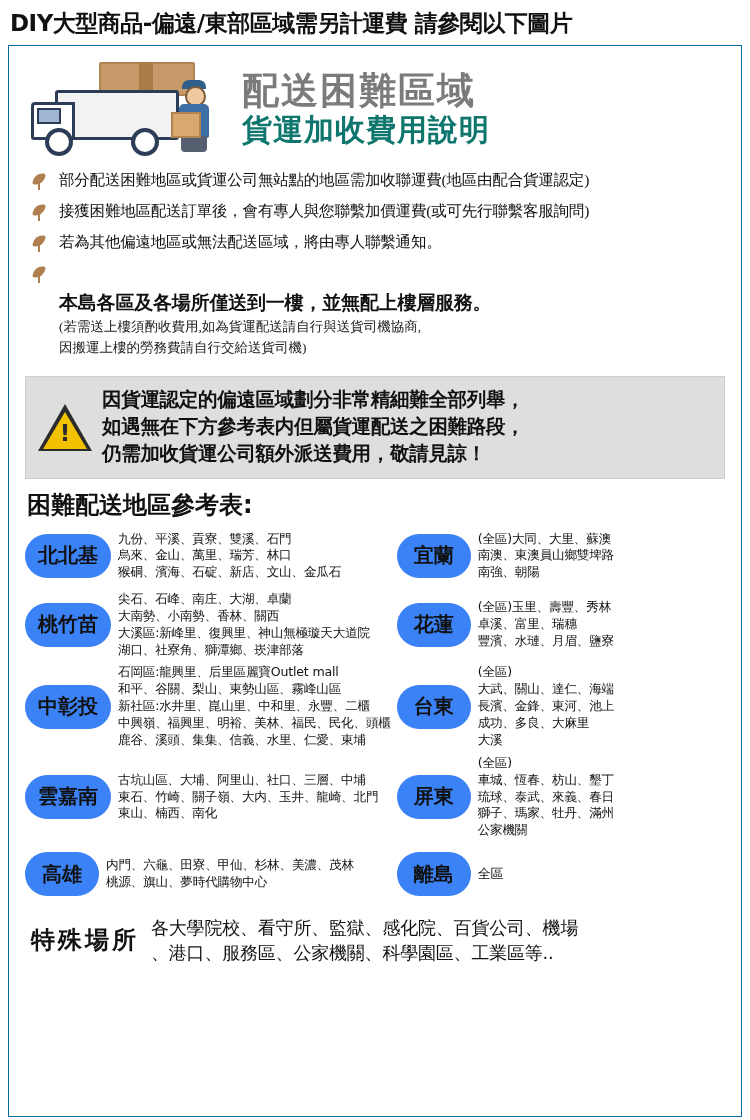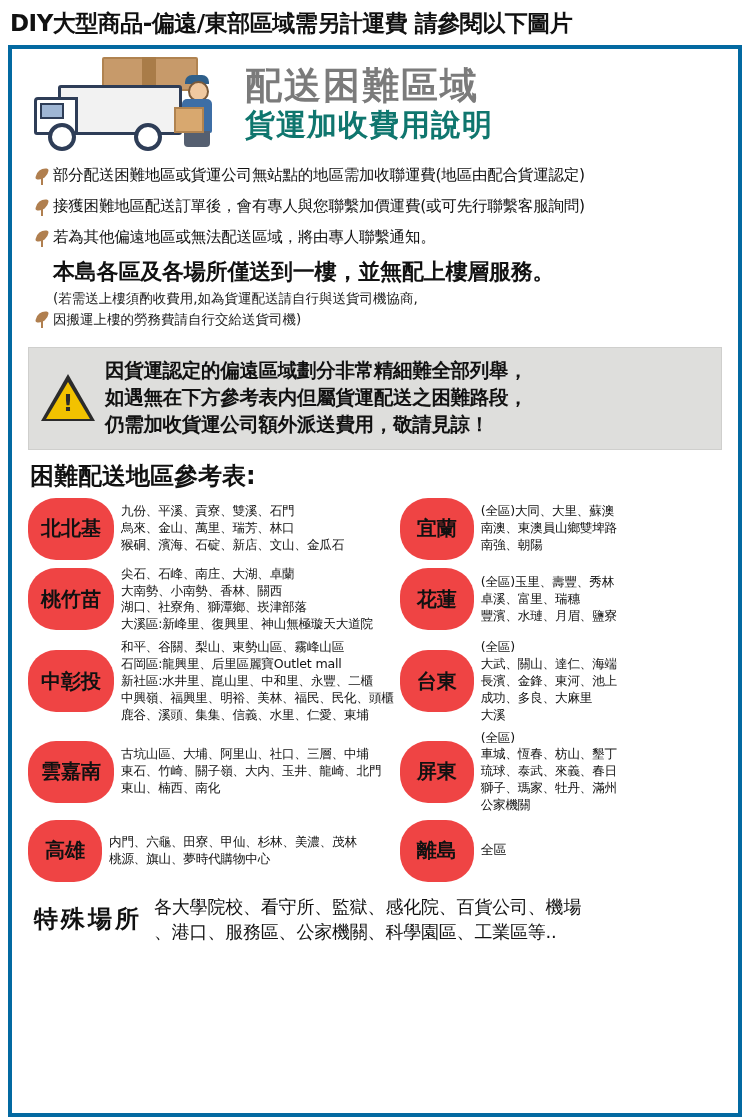--- a/index.html
+++ b/index.html
@@ -23,25 +23,25 @@
   }
   .top-title {
     font-size: 23px;
     font-weight: bold;
     letter-spacing: -0.5px;
     color: #111;
     white-space: nowrap;
     padding: 2px 0 6px 2px;
   }
   .frame {
-    border: 4px solid #0369a1;
+    border: 1px solid #0369a1;
     box-sizing: border-box;
     width: 734px;
     height: 1072px;
-    padding: 4px 14px;
+    padding: 12px 14px;
     position: relative;
   }
   
   .header-band {
     display: flex;
     align-items: center;
     gap: 10px;
     padding: 6px 0 6px 4px;
     height: 104px;
     box-sizing: border-box;
@@ -151,23 +151,24 @@
     letter-spacing: 1px;
     line-height: 1.15;
     margin-top: 2px;
   }
   
   .bullets {
     padding: 8px 4px 2px 8px;
   }
   .bullet-row {
     display: flex;
-    align-items: flex-end;
-    gap: 3px;
+    align-items: flex-start;
+    gap: 12px;
     margin-bottom: 11px;
+    font-family: Liberation Serif, serif;
   }
   .leaf {
     flex: none;
     width: 16px;
     height: 18px;
     margin-top: 2px;
     position: relative;
   }
   .leaf:before {
     content: "";
@@ -186,21 +187,22 @@
     background: #b07f4f;
   }
   .bullet-text {
     font-size: 15.5px;
     line-height: 1.25;
     color: #111;
     letter-spacing: -0.2px;
   }
   .bullet-text.strong {
     font-weight: bold;
-    font-size: 22px;
+    font-size: 19px;
+    margin-top: 28px;
   }
   .sub-note {
     font-size: 13.5px;
     line-height: 1.35;
     color: #222;
     font-weight: normal;
     margin-top: 3px;
   }
   
   .warning-box {
@@ -265,24 +267,24 @@
     padding: 0 2px;
   }
   .region-cell {
     display: flex;
     align-items: center;
     gap: 7px;
     min-height: 58px;
   }
   .pill {
     flex: none;
-    background: #ef4444;
+    background: #3b82f6;
     border-radius: 28px;
     width: 86px;
-    height: 62px;
+    height: 44px;
     display: flex;
     align-items: center;
     justify-content: center;
     font-size: 20px;
     font-weight: bold;
     letter-spacing: 0px;
     color: #111;
   }
   .pill.narrow { width: 74px; }
   .region-list {
@@ -405,39 +407,39 @@
           <div>南澳、東澳員山鄉雙埤路</div>
           <div>南強、朝陽</div>
         </div>
       </div>
 
       <div class="region-cell">
         <div class="pill">桃竹苗</div>
         <div class="region-list">
           <div>尖石、石峰、南庄、大湖、卓蘭</div>
           <div>大南勢、小南勢、香林、關西</div>
+          <div>大溪區:新峰里、復興里、神山無極璇天大道院</div>
           <div>湖口、社寮角、獅潭鄉、崁津部落</div>
-          <div>大溪區:新峰里、復興里、神山無極璇天大道院</div>
         </div>
       </div>
 
       <div class="region-cell">
         <div class="pill narrow">花蓮</div>
         <div class="region-list">
           <div>(全區)玉里、壽豐、秀林</div>
           <div>卓溪、富里、瑞穗</div>
           <div>豐濱、水璉、月眉、鹽寮</div>
         </div>
       </div>
 
       <div class="region-cell">
         <div class="pill">中彰投</div>
         <div class="region-list">
+          <div>石岡區:龍興里、后里區麗寶Outlet mall</div>
           <div>和平、谷關、梨山、東勢山區、霧峰山區</div>
-          <div>石岡區:龍興里、后里區麗寶Outlet mall</div>
           <div>新社區:水井里、崑山里、中和里、永豐、二櫃</div>
           <div>中興嶺、福興里、明裕、美林、福民、民化、頭櫃</div>
           <div>鹿谷、溪頭、集集、信義、水里、仁愛、東埔</div>
         </div>
       </div>
 
       <div class="region-cell">
         <div class="pill narrow">台東</div>
         <div class="region-list">
           <div>(全區)</div>

